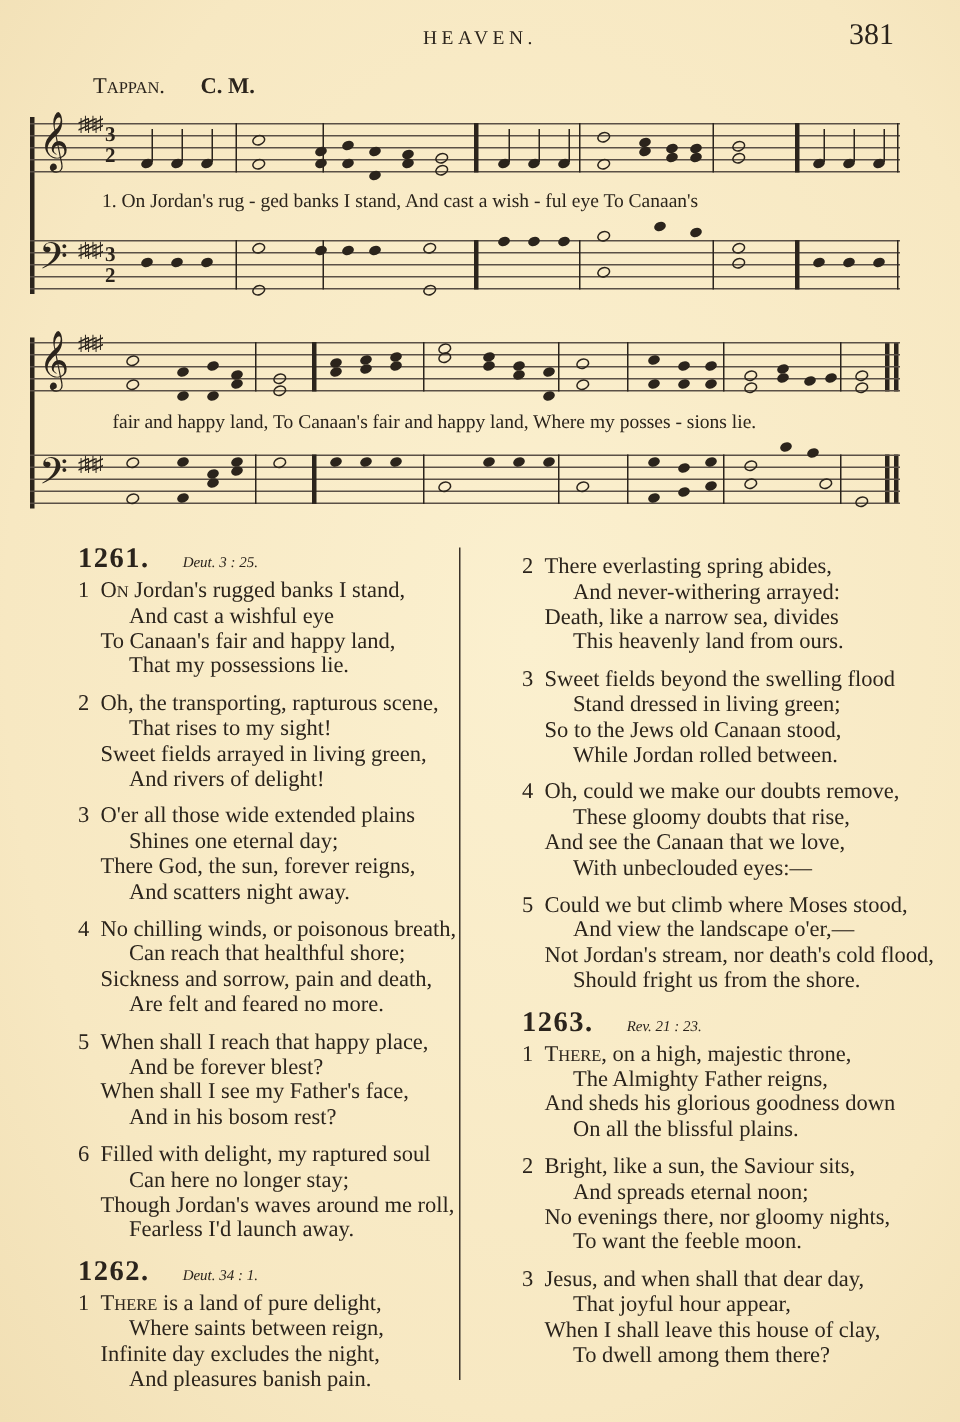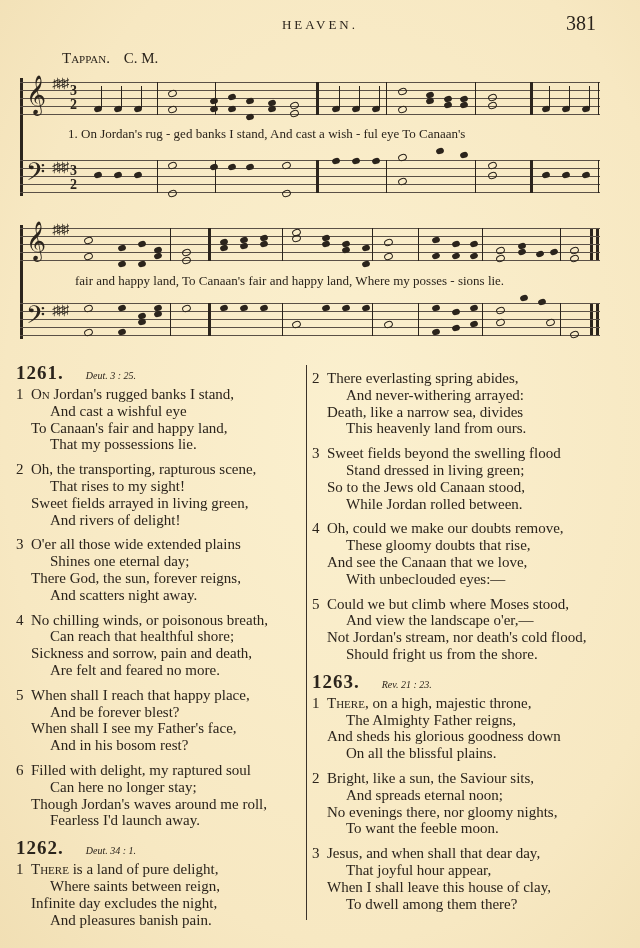--- a/index.html
+++ b/index.html
@@ -9,39 +9,39 @@
     font-family: "Liberation Serif", "DejaVu Serif", serif;
     color: #2b241c;
   }
   .page { position: absolute; left: 0; top: 0; width: 640px; height: 948px;
     background: radial-gradient(ellipse at 55% 45%, #fbf0cf 0%, #f7e8c2 70%, #f1dfb4 100%); }
   .running-head { position: absolute; top: 17px; left: 0; width: 640px; text-align: center;
     font-size: 13px; letter-spacing: 3px; }
   .page-number { position: absolute; top: 12px; right: 44px; font-size: 20px; }
   .tune-title { position: absolute; top: 50px; left: 62px; font-size: 15px; }
   .tune-title .sc { font-variant: small-caps; }
-  .tune-meter { margin-left: 10px; }
+  .tune-meter { margin-left: 20px; font-weight: bold; }
 
   
   .system { position: absolute; left: 20px; width: 580px; }
   .staff { position: absolute; left: 0; width: 580px; height: 34px; }
   .staff .line { position: absolute; left: 0; right: 0; height: 1px; background: #5a5046; }
   .brace { position: absolute; left: 0; width: 3px; background: #2b241c; }
   .clef { position: absolute; left: 6px; font-size: 34px; line-height: 34px; }
   .keysig { position: absolute; left: 32px; font-size: 14px; letter-spacing: -2px; }
   .timesig { position: absolute; left: 50px; font-size: 14px; font-weight: bold; line-height: 14px; text-align: center; }
   .bar { position: absolute; width: 1px; background: #2b241c; }
   .bar.thick { width: 3px; }
   .note { position: absolute; width: 8px; height: 6px; border-radius: 50%; background: #2b241c; transform: rotate(-20deg); }
   .note.open { background: transparent; border: 1.5px solid #2b241c; width: 7px; height: 5px; }
   .stem { position: absolute; width: 1px; background: #2b241c; }
   .lyric { position: absolute; font-size: 13px; white-space: nowrap; }
 
   
-  .col { position: absolute; top: 362px; }
+  .col { position: absolute; top: 362px; margin-left: 36px; }
   .col-left { left: 16px; width: 285px; }
   .col-right { left: 312px; width: 320px; }
   .divider { position: absolute; left: 306px; top: 365px; width: 1px; height: 555px; background: #3b332a; }
   .hymn-head { display: flex; align-items: baseline; margin-bottom: 2px; }
   .hymn-num { font-size: 19px; font-weight: bold; letter-spacing: 1px; }
   .hymn-ref { font-size: 10px; margin-left: 22px; font-style: italic; }
   .stanza { margin-bottom: 8px; font-size: 15px; line-height: 16.8px; }
   .ln { display: block; white-space: nowrap; }
   .ln .num { display: inline-block; width: 15px; }
   .ln.first { }

